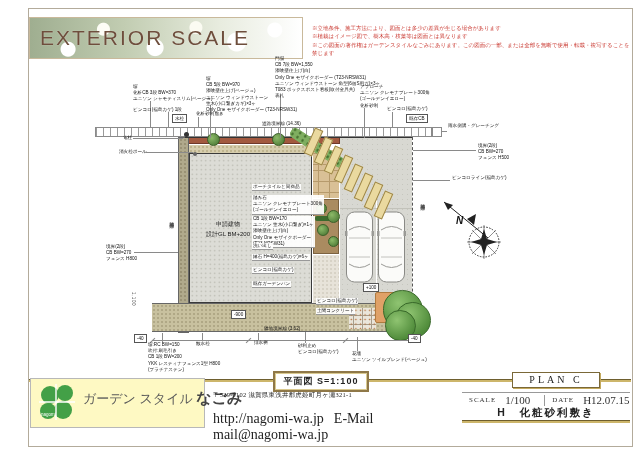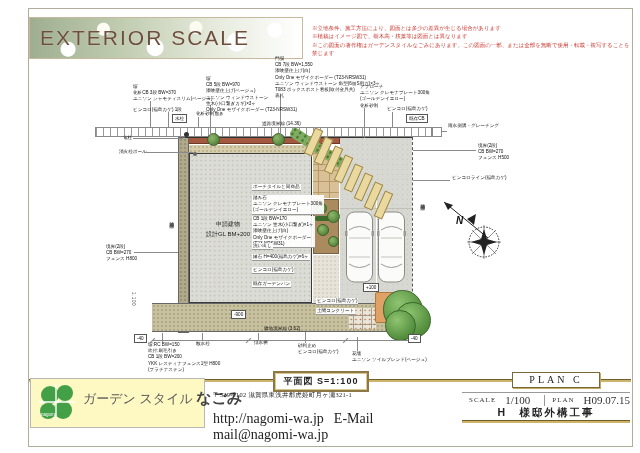--- a/index.html
+++ b/index.html
@@ -318,18 +318,18 @@
   <div class="l1">〒529-0102 滋賀県東浅井郡虎姫町月ヶ瀬321-1</div>
   <div class="l2"><span>http://nagomi-wa.jp</span><span class="gap"></span><span>E-Mail</span> <span>mail@nagomi-wa.jp</span></div>
 </div>
 
 <div class="plancode">PLAN  C</div>
 
 <div class="scalerow">
   <span class="lab">SCALE</span>
   <span class="val">1/100</span>
   <span class="div"></span>
-  <span class="lab">PLAN</span>
-  <span class="val">H09.07.15</span>
-</div>
-
-<div class="project">H　様邸外構工事</div>
+  <span class="lab">DATE</span>
+  <span class="val">H12.07.15</span>
+</div>
+
+<div class="project">H　化粧砂利敷き</div>
 <div class="goldrule2"></div>
 
 </body></html>

